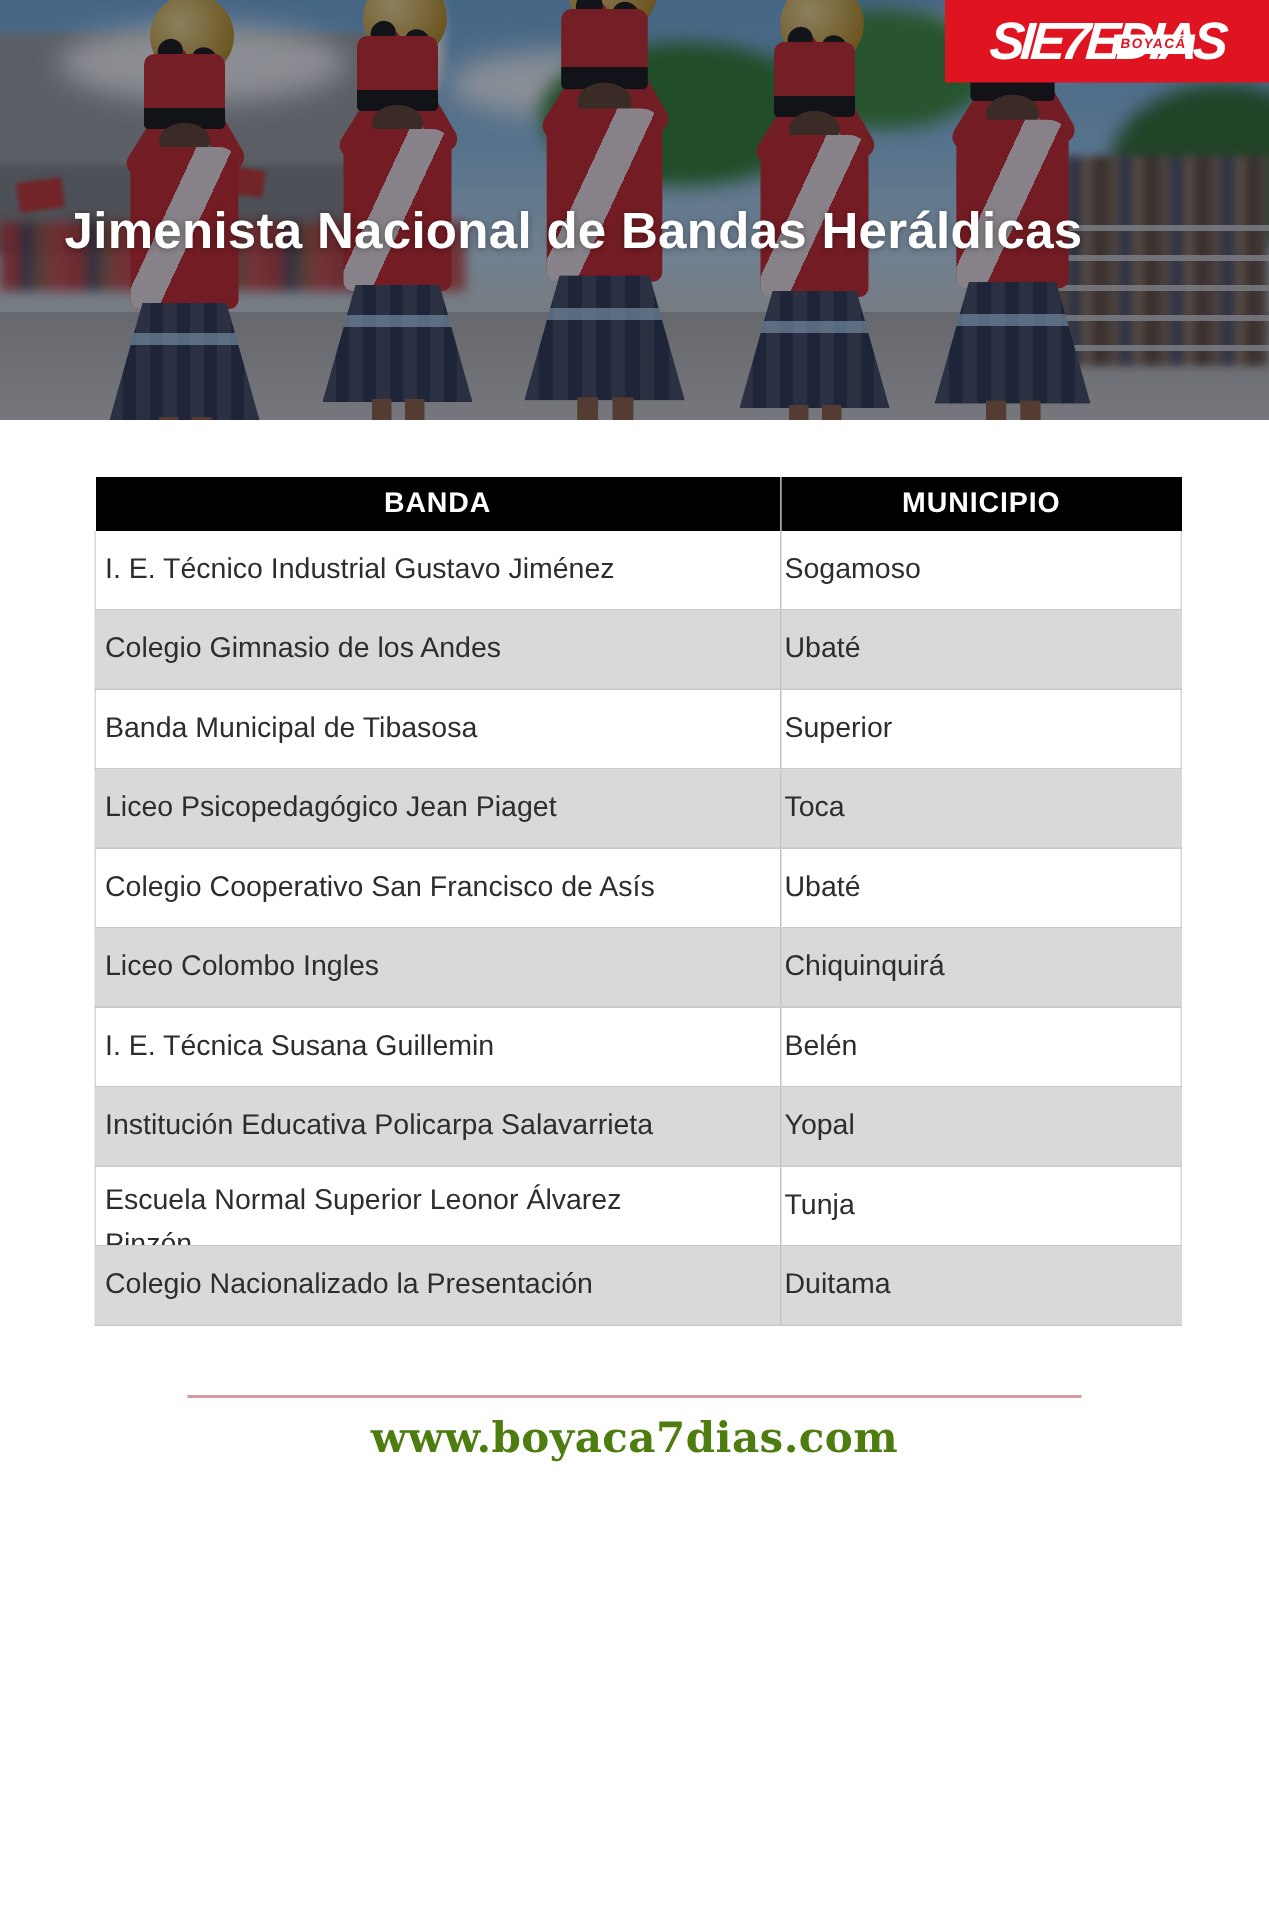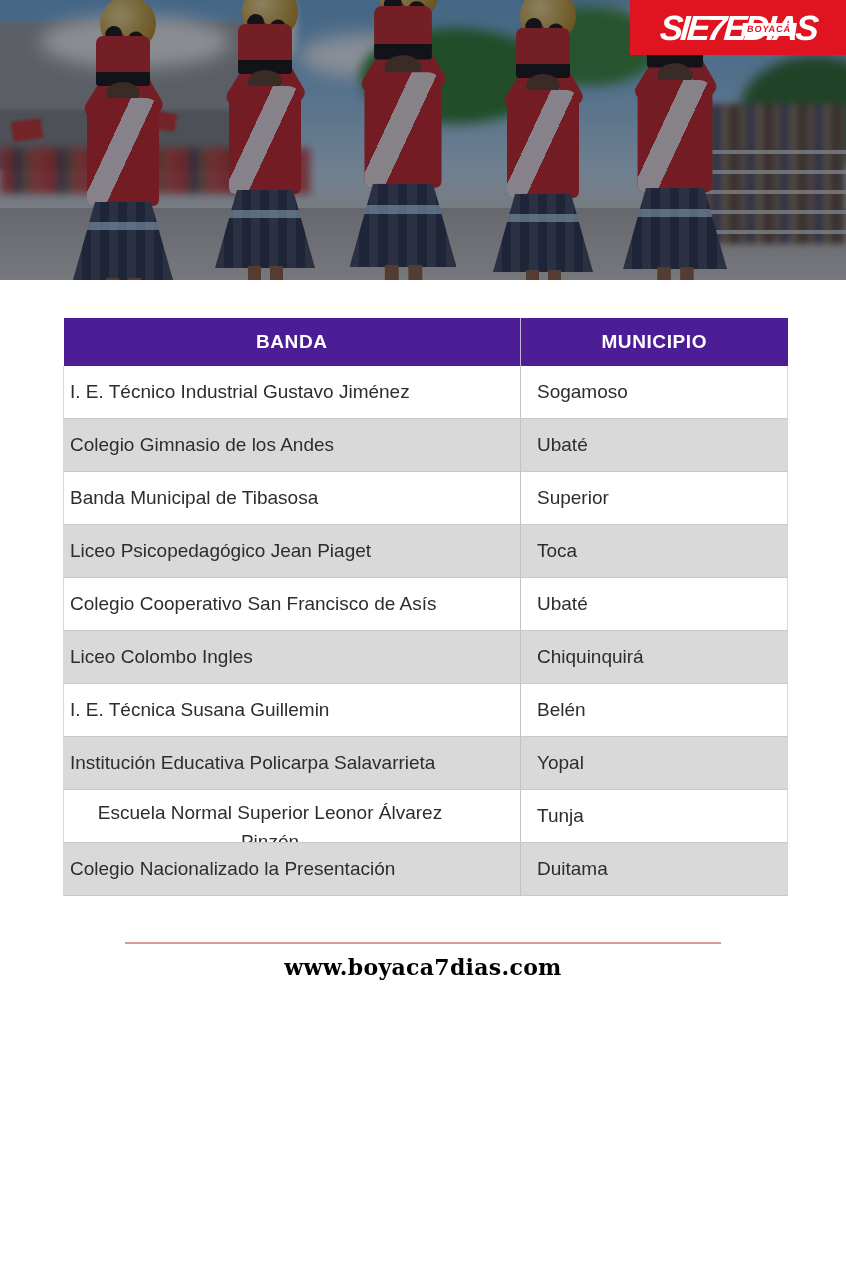--- a/index.html
+++ b/index.html
@@ -75,38 +75,38 @@
   
   .hero-title{left:43px;top:128px;width:790px;color:#fff;font-weight:bold;
         font-size:34px;line-height:53px;letter-spacing:.2px;
         text-shadow:0 1px 4px rgba(0,0,0,.35);}
   .hero-title div{position:static;}
 
   
   .table-wrap{margin:38px 0 0 63px;width:724px;}
   table{border-collapse:collapse;width:724px;table-layout:fixed;}
   col.c-banda{width:457px;} col.c-muni{width:267px;}
-  thead th{background:#4c1d95;color:#fff;height:48px;font-size:19px;font-weight:bold;
+  thead th{background:#000000;color:#fff;height:36px;font-size:19px;font-weight:bold;
         letter-spacing:.6px;text-align:center;padding:0;}
   thead th:first-child{border-right:1px solid rgba(255,255,255,.65);}
   tbody td{height:52px;padding:0;border-bottom:1px solid #c9c9c9;
         font-size:19px;color:#2d2d2d;box-sizing:border-box;vertical-align:middle;}
   tbody tr:nth-child(odd){background:#ffffff;}
   tbody tr:nth-child(even){background:#d9d9d9;}
-  tbody td:first-child{border-right:1px solid #c2c2c2;border-left:1px solid #d8d8d8;padding-left:6px;text-align:center;}
-  tbody td:last-child{border-right:1px solid #d8d8d8;padding-left:16px;}
+  tbody td:first-child{border-right:1px solid #c2c2c2;border-left:1px solid #d8d8d8;padding-left:6px;}
+  tbody td:last-child{border-right:1px solid #d8d8d8;padding-left:2px;}
   .cell-inner{display:flex;align-items:center;height:52px;line-height:24px;}
   tr.row-tall td:first-child .cell-inner{display:block;height:44px;max-width:400px;
         padding-top:8px;line-height:29px;overflow:hidden;}
 
   
   .footer{margin-top:46px;text-align:center;}
   .footer-rule{width:596px;height:2px;background:#d49a9e;margin:0 auto;}
   .footer-site{margin-top:10px;font-family:"DejaVu Serif",serif;font-weight:bold;
-        font-size:22px;color:#000000;letter-spacing:.3px;}
+        font-size:28px;color:#4d7c0f;letter-spacing:.3px;}
 </style>
 </head>
 <body>
 
 <div class="page">
 
   <div class="hero">
     <div class="building"></div>
     <div class="building2"></div>
     <div class="cloud c1"></div>
@@ -181,20 +181,21 @@
     </div>
 
     <div class="hero-overlay"></div>
 
     <div class="logo">
       <div class="logo-text">SIE7EDIAS</div>
       <div class="logo-badge">BOYACÁ</div>
     </div>
 
     <div class="hero-title">
+      <div>Jimenista Nacional de Bandas Heráldicas</div>
     </div>
   </div>
 
   <div class="table-wrap">
     <table>
       <colgroup>
           <col class="c-banda">
           <col class="c-muni">
         </colgroup>
       <thead>

